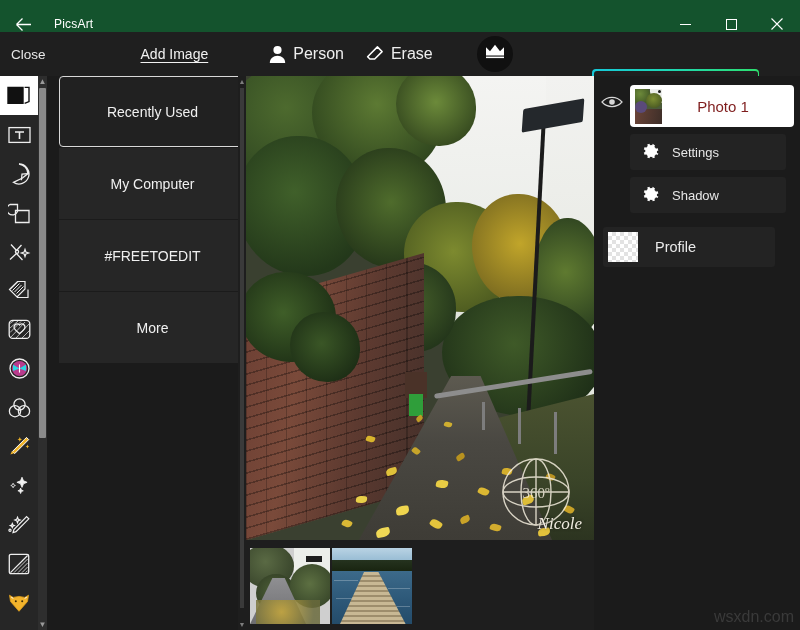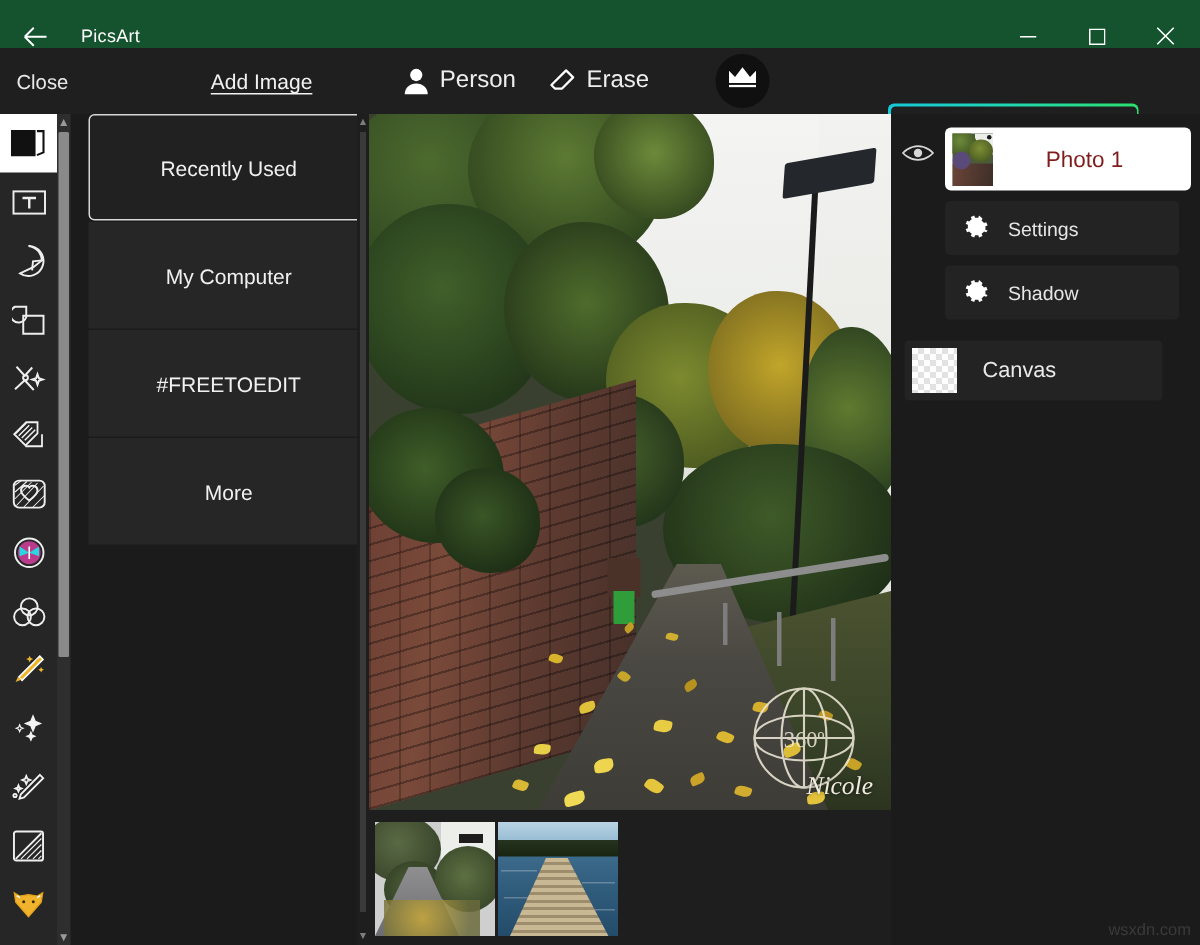--- a/index.html
+++ b/index.html
@@ -296,21 +296,21 @@
     background-image:
       linear-gradient(45deg, #e2e2e2 25%, transparent 25%, transparent 75%, #e2e2e2 75%),
       linear-gradient(45deg, #e2e2e2 25%, transparent 25%, transparent 75%, #e2e2e2 75%);
     background-size: 8px 8px;
     background-position: 0 0, 4px 4px;
   }
   .canvas-label { color: #e9e9e9; font-size: 14.5px; margin-left: 17px; }
 
   .sitemark {
     position: absolute; right: 6px; bottom: 4px;
-    color: #3a3a3a; font-size: 11px;
+    color: #3a3a3a; font-size: 16px;
     font-family: "Liberation Sans", sans-serif;
   }
 </style>
 </head>
 <body>
 
 <div id="app">
 
   <div class="titlebar">
     <div class="tb-back">
@@ -682,18 +682,18 @@
         <svg width="18" height="18" viewBox="0 0 18 18" fill="#fff">
           <path d="M9 5.7A3.3 3.3 0 1 0 9 12.3 3.3 3.3 0 0 0 9 5.7zm0 5.1a1.8 1.8 0 1 1 0-3.6 1.8 1.8 0 0 1 0 3.6z"></path>
           <path d="M16.4 10.6l-1.5-.5a6 6 0 0 0 0-2.2l1.5-.5-.9-2.3-1.5.6a6 6 0 0 0-1.6-1.6l.6-1.5L10.7.7l-.5 1.5a6 6 0 0 0-2.2 0L7.5.7 5.2 1.6l.6 1.5A6 6 0 0 0 4.2 4.7l-1.5-.6-.9 2.3 1.5.5a6 6 0 0 0 0 2.2l-1.5.5.9 2.3 1.5-.6a6 6 0 0 0 1.6 1.6l-.6 1.5 2.3.9.5-1.5a6 6 0 0 0 2.2 0l.5 1.5 2.3-.9-.6-1.5a6 6 0 0 0 1.6-1.6l1.5.6z"></path>
         </svg>
       </span>
       <span class="sub-label">Shadow</span>
     </div>
 
     <div class="canvas-row">
       <div class="canvas-swatch"></div>
-      <div class="canvas-label">Canvas</div>
+      <div class="canvas-label">Profile</div>
     </div>
   </div>
 
   <div class="sitemark">wsxdn.com</div>
 </div>
 
 </body></html>

